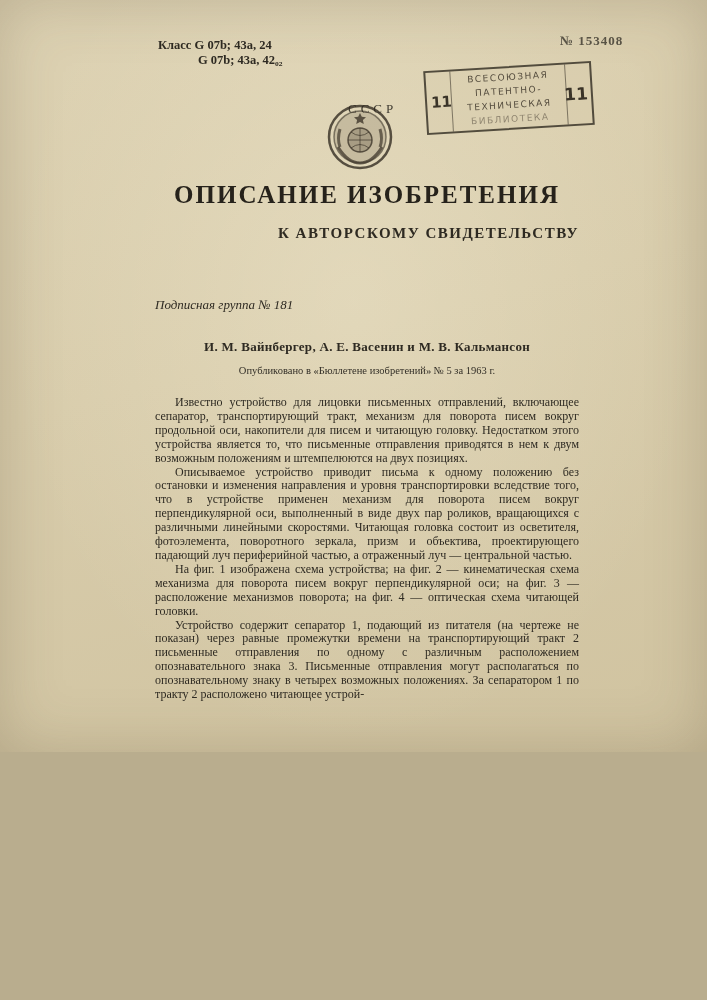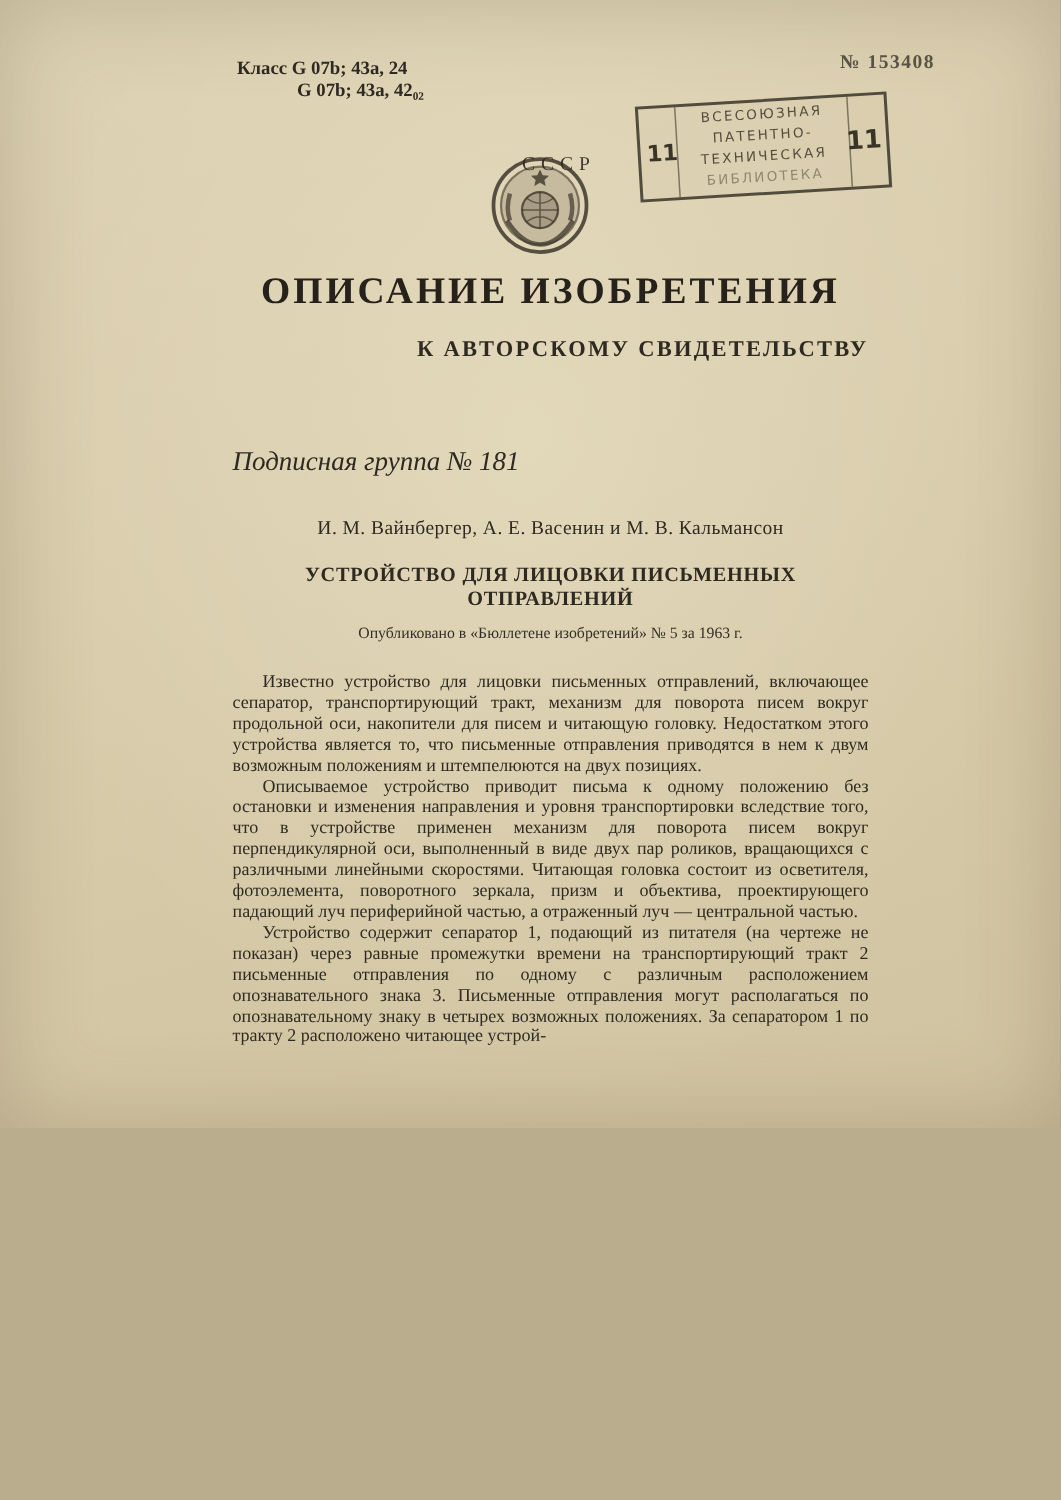--- a/index.html
+++ b/index.html
@@ -50,22 +50,22 @@
   .stamp-num.right{right:3px;font-size:17px;}
   .emblem{position:absolute;left:326px;top:103px;width:68px;height:68px;opacity:0.9;}
   
   .content{position:absolute;left:155px;top:0;width:424px;}
   .main-title{
     margin:181px 0 16px 0;text-align:center;
     font-size:25px;font-weight:bold;letter-spacing:2px;
     color:#26221b;
   }
   .subtitle{margin-top:9px;text-align:right;font-size:15px;font-weight:bold;letter-spacing:1.5px;}
-  .subscription{margin-top:55px;font-style:italic;font-size:18px;}
-  .authors{margin-top:26px;text-align:center;font-weight:normal;font-size:13px;letter-spacing:0.3px;}
+  .subscription{margin-top:55px;font-style:italic;font-size:13px;}
+  .authors{margin-top:26px;text-align:center;font-weight:bold;font-size:13px;letter-spacing:0.3px;}
   .invention-title{margin-top:15px;text-align:center;font-weight:bold;font-size:13.5px;letter-spacing:0.5px;}
   .filed{margin-top:9px;text-align:center;font-size:10.5px;line-height:14px;color:#332f27;}
   .body-text{margin-top:18px;text-align:justify;font-size:12px;line-height:13.9px;}
   .body-text p{margin:0;text-indent:20px;}
 </style>
 </head>
 <body>
 
 <div class="page">
 
@@ -101,26 +101,26 @@
     <path d="M34 10 l1.8 3.8 4.2 .4 -3.1 2.8 .9 4 -3.8 -2.1 -3.8 2.1 .9 -4 -3.1 -2.8 4.2 -.4 z" fill="rgba(45,38,28,0.8)"></path>
   </svg>
 
   <div class="content">
     <div class="main-title">ОПИСАНИЕ ИЗОБРЕТЕНИЯ</div>
     <div class="subtitle">К АВТОРСКОМУ СВИДЕТЕЛЬСТВУ</div>
 
     <div class="subscription">Подписная группа № 181</div>
 
     <div class="authors">И. М. Вайнбергер, А. Е. Васенин и М. В. Кальмансон</div>
-    <div class="invention-title">УСТРОЙСТВО ДЛЯ ЛИЦОВКИ ПИСЬМЕННЫХ ОТПРАВЛЕНИЙ</div>
 
     <div class="filed">
       <div>Опубликовано в «Бюллетене изобретений» № 5 за 1963 г.</div>
     </div>
 
     <div class="body-text">
       <p>Известно устройство для лицовки письменных отправлений, включающее сепаратор, транспортирующий тракт, механизм для поворота писем вокруг продольной оси, накопители для писем и читающую головку. Недостатком этого устройства является то, что письменные отправления приводятся в нем к двум возможным положениям и штемпелюются на двух позициях.</p>
       <p>Описываемое устройство приводит письма к одному положению без остановки и изменения направления и уровня транспортировки вследствие того, что в устройстве применен механизм для поворота писем вокруг перпендикулярной оси, выполненный в виде двух пар роликов, вращающихся с различными линейными скоростями. Читающая головка состоит из осветителя, фотоэлемента, поворотного зеркала, призм и объектива, проектирующего падающий луч периферийной частью, а отраженный луч — центральной частью.</p>
+      <p>На фиг. 1 изображена схема устройства; на фиг. 2 — кинематическая схема механизма для поворота писем вокруг перпендикулярной оси; на фиг. 3 — расположение механизмов поворота; на фиг. 4 — оптическая схема читающей головки.</p>
       <p>Устройство содержит сепаратор 1, подающий из питателя (на чертеже не показан) через равные промежутки времени на транспортирующий тракт 2 письменные отправления по одному с различным расположением опознавательного знака 3. Письменные отправления могут располагаться по опознавательному знаку в четырех возможных положениях. За сепаратором 1 по тракту 2 расположено читающее устрой-</p>
     </div>
   </div>
 
 </div>
 
 </body></html>

